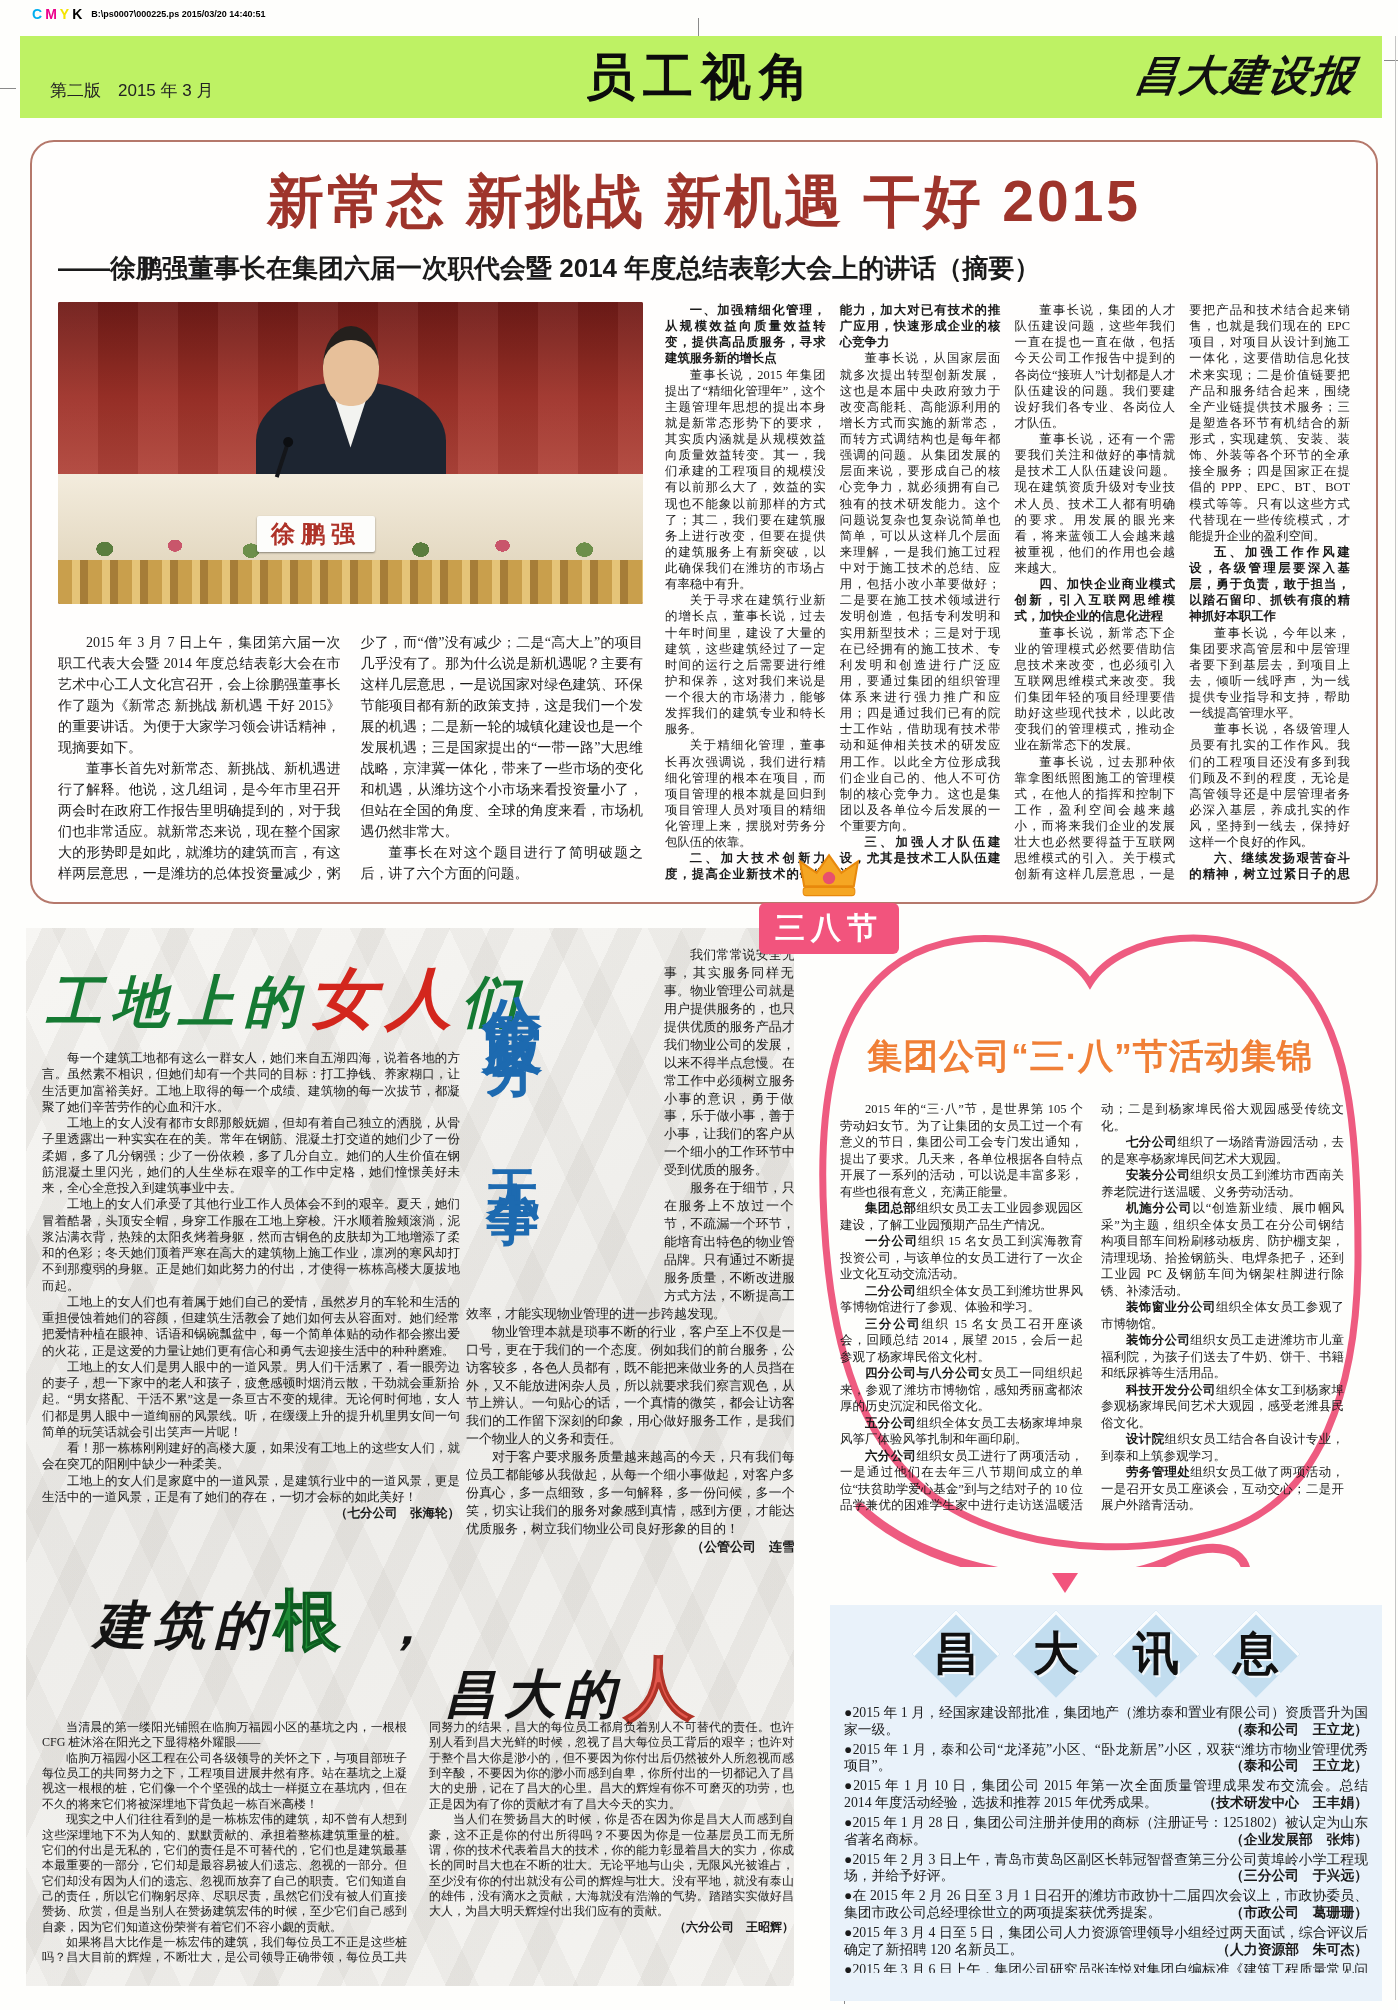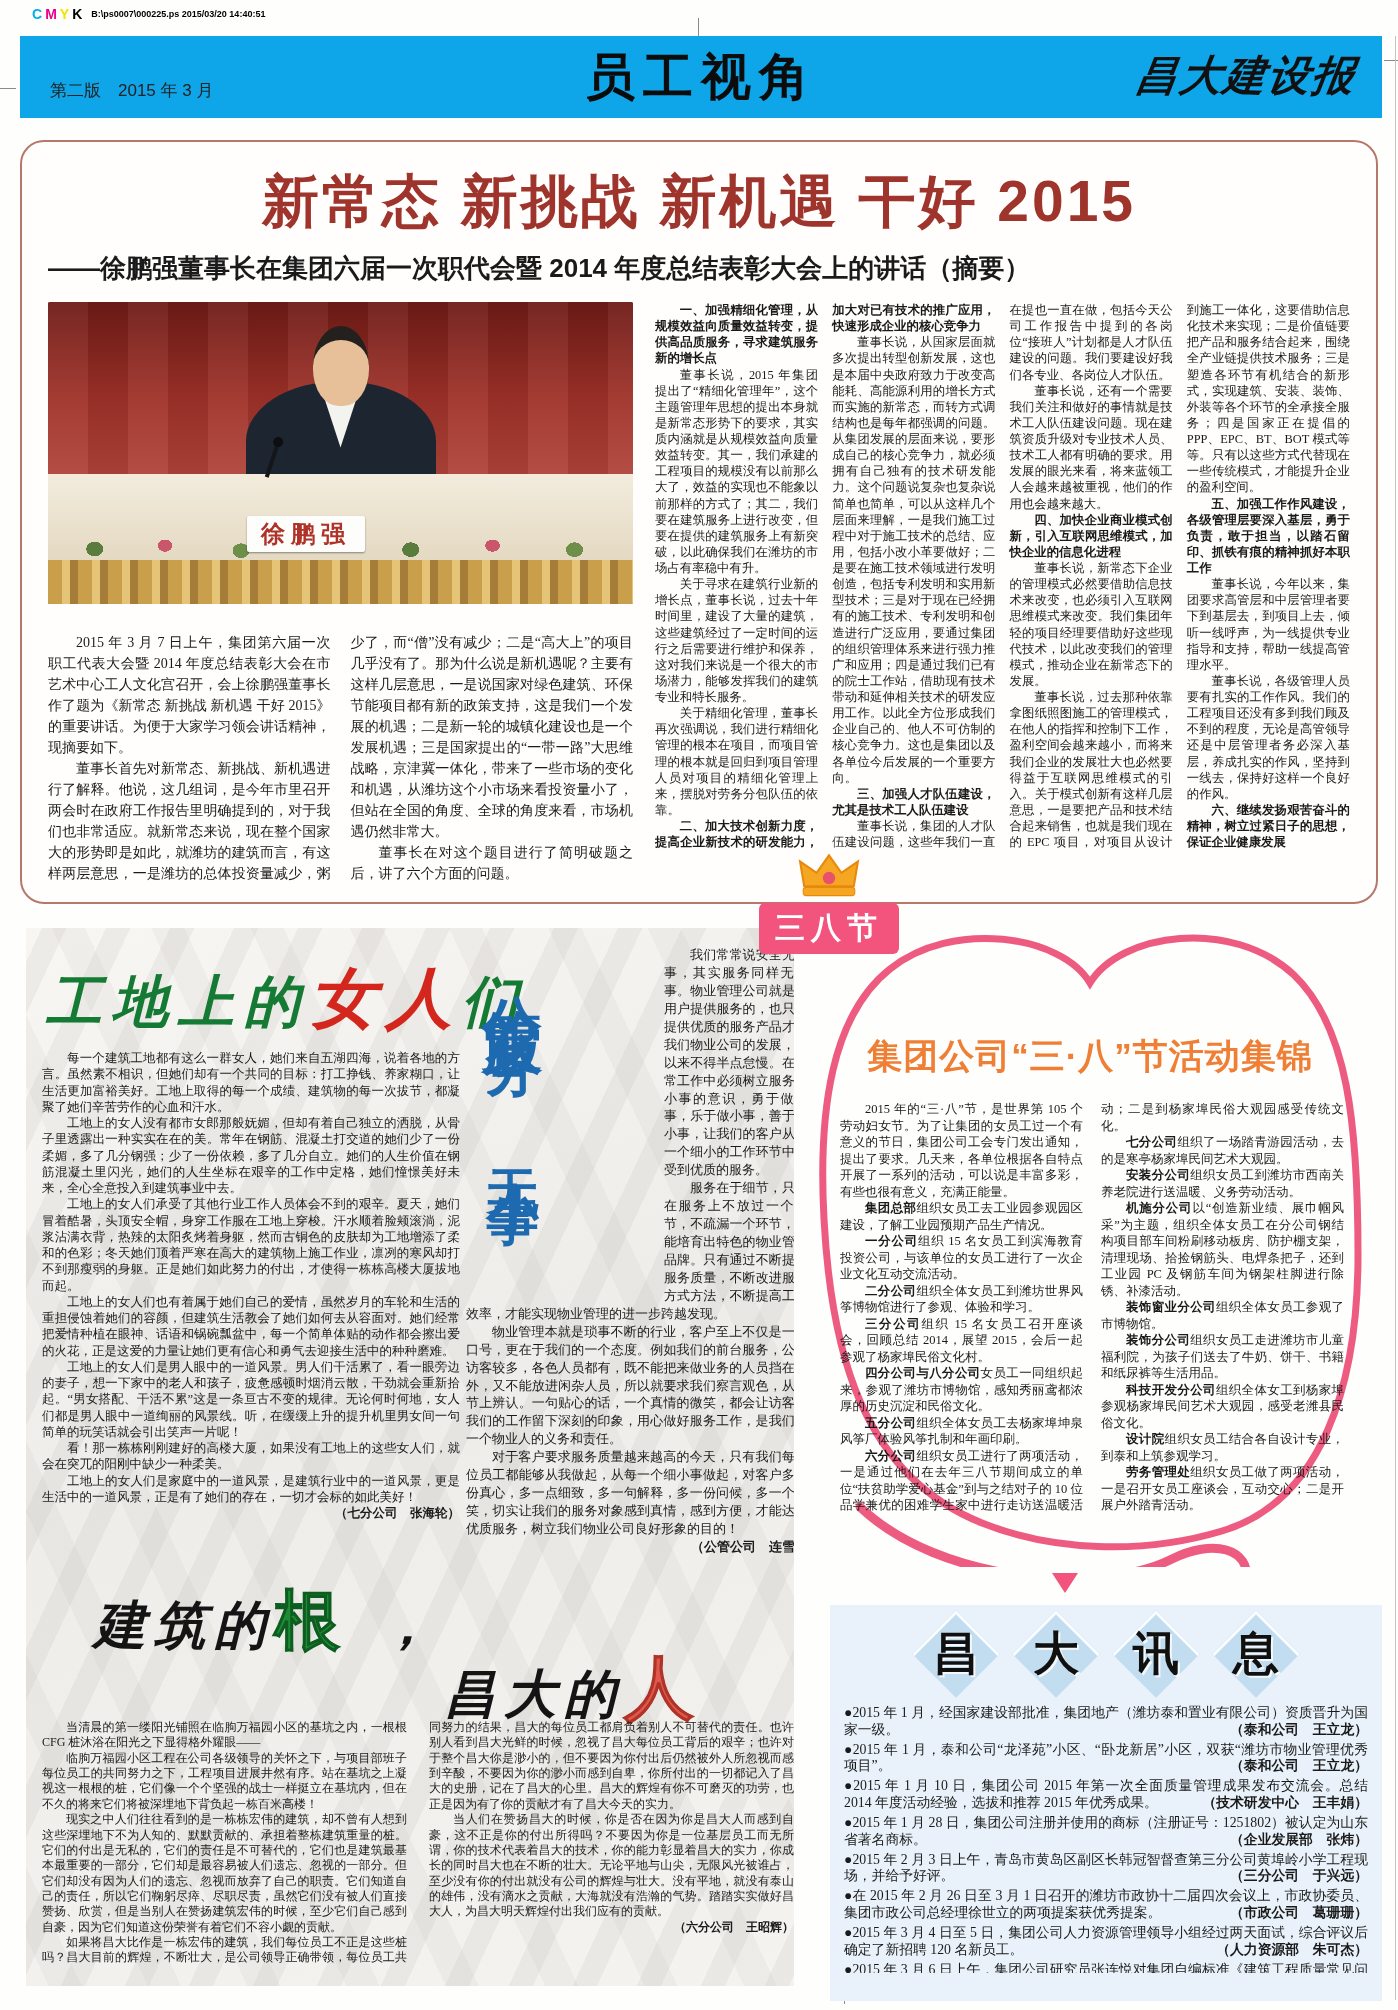--- a/index.html
+++ b/index.html
@@ -5,28 +5,28 @@
   html,body{margin:0;padding:0;background:#fff;}
   .page{position:relative;width:1398px;height:2010px;background:#fefefc;overflow:hidden;
         font-family:"Liberation Serif",serif;color:#1a1a1a;}
   
   .prepress{position:absolute;top:6px;left:32px;display:flex;align-items:center;gap:3px;
             font-family:"Liberation Sans",sans-serif;font-weight:bold;font-size:14px;}
   .cmyk-c{color:#00aeef}.cmyk-m{color:#ec008c}.cmyk-y{color:#f4e300}.cmyk-k{color:#000}
   .prepress-info{font-size:9px;font-weight:bold;color:#000;margin-left:6px;font-family:"Liberation Sans",sans-serif;}
   .crop{position:absolute;background:#8a8a8a;}
   
-  .masthead{position:absolute;left:20px;right:16px;top:36px;height:82px;background:#0ea5e9;}
+  .masthead{position:absolute;left:20px;right:16px;top:36px;height:82px;background:#bef264;}
   .edition{position:absolute;left:30px;bottom:16px;font-size:17px;font-family:"Liberation Sans",sans-serif;color:#222;}
   .section-title{position:absolute;left:50%;transform:translateX(-50%);top:8px;font-size:50px;font-weight:900;
                  letter-spacing:8px;font-family:"Liberation Sans",sans-serif;color:#0c0c0c;}
   .paper-name{position:absolute;right:26px;top:12px;font-size:42px;font-weight:900;font-style:italic;
               font-family:"DejaVu Serif",serif;transform:skewX(-8deg);color:#111;letter-spacing:2px;}
   
-  .lead{position:absolute;left:20px;right:20px;top:140px;height:764px;border:2px solid #b5786b;
+  .lead{position:absolute;left:30px;right:20px;top:140px;height:764px;border:2px solid #b5786b;
         border-radius:24px;background:#fffefd;padding:14px 26px;box-sizing:border-box;}
   .headline{text-align:center;color:#9e342b;font-size:57px;font-weight:900;letter-spacing:3px;
             font-family:"Liberation Sans",sans-serif;margin:8px 0 10px;}
   .subtitle{text-align:left;font-size:26px;font-weight:bold;font-family:"Liberation Sans",sans-serif;margin:0 0 16px;}
   .lead-content{display:flex;gap:22px;height:588px;overflow:hidden;}
   .lead-left{width:585px;flex:none;display:flex;flex-direction:column;}
   .photo{height:302px;position:relative;overflow:hidden;background:#7e241e;border-radius:2px;flex:none;}
   .ph-red{position:absolute;left:0;right:0;top:0;height:57%;
           background:linear-gradient(180deg,#6f1b17,#9e3128 55%,#b0443a);}
   .ph-red::after{content:"";position:absolute;inset:0;

